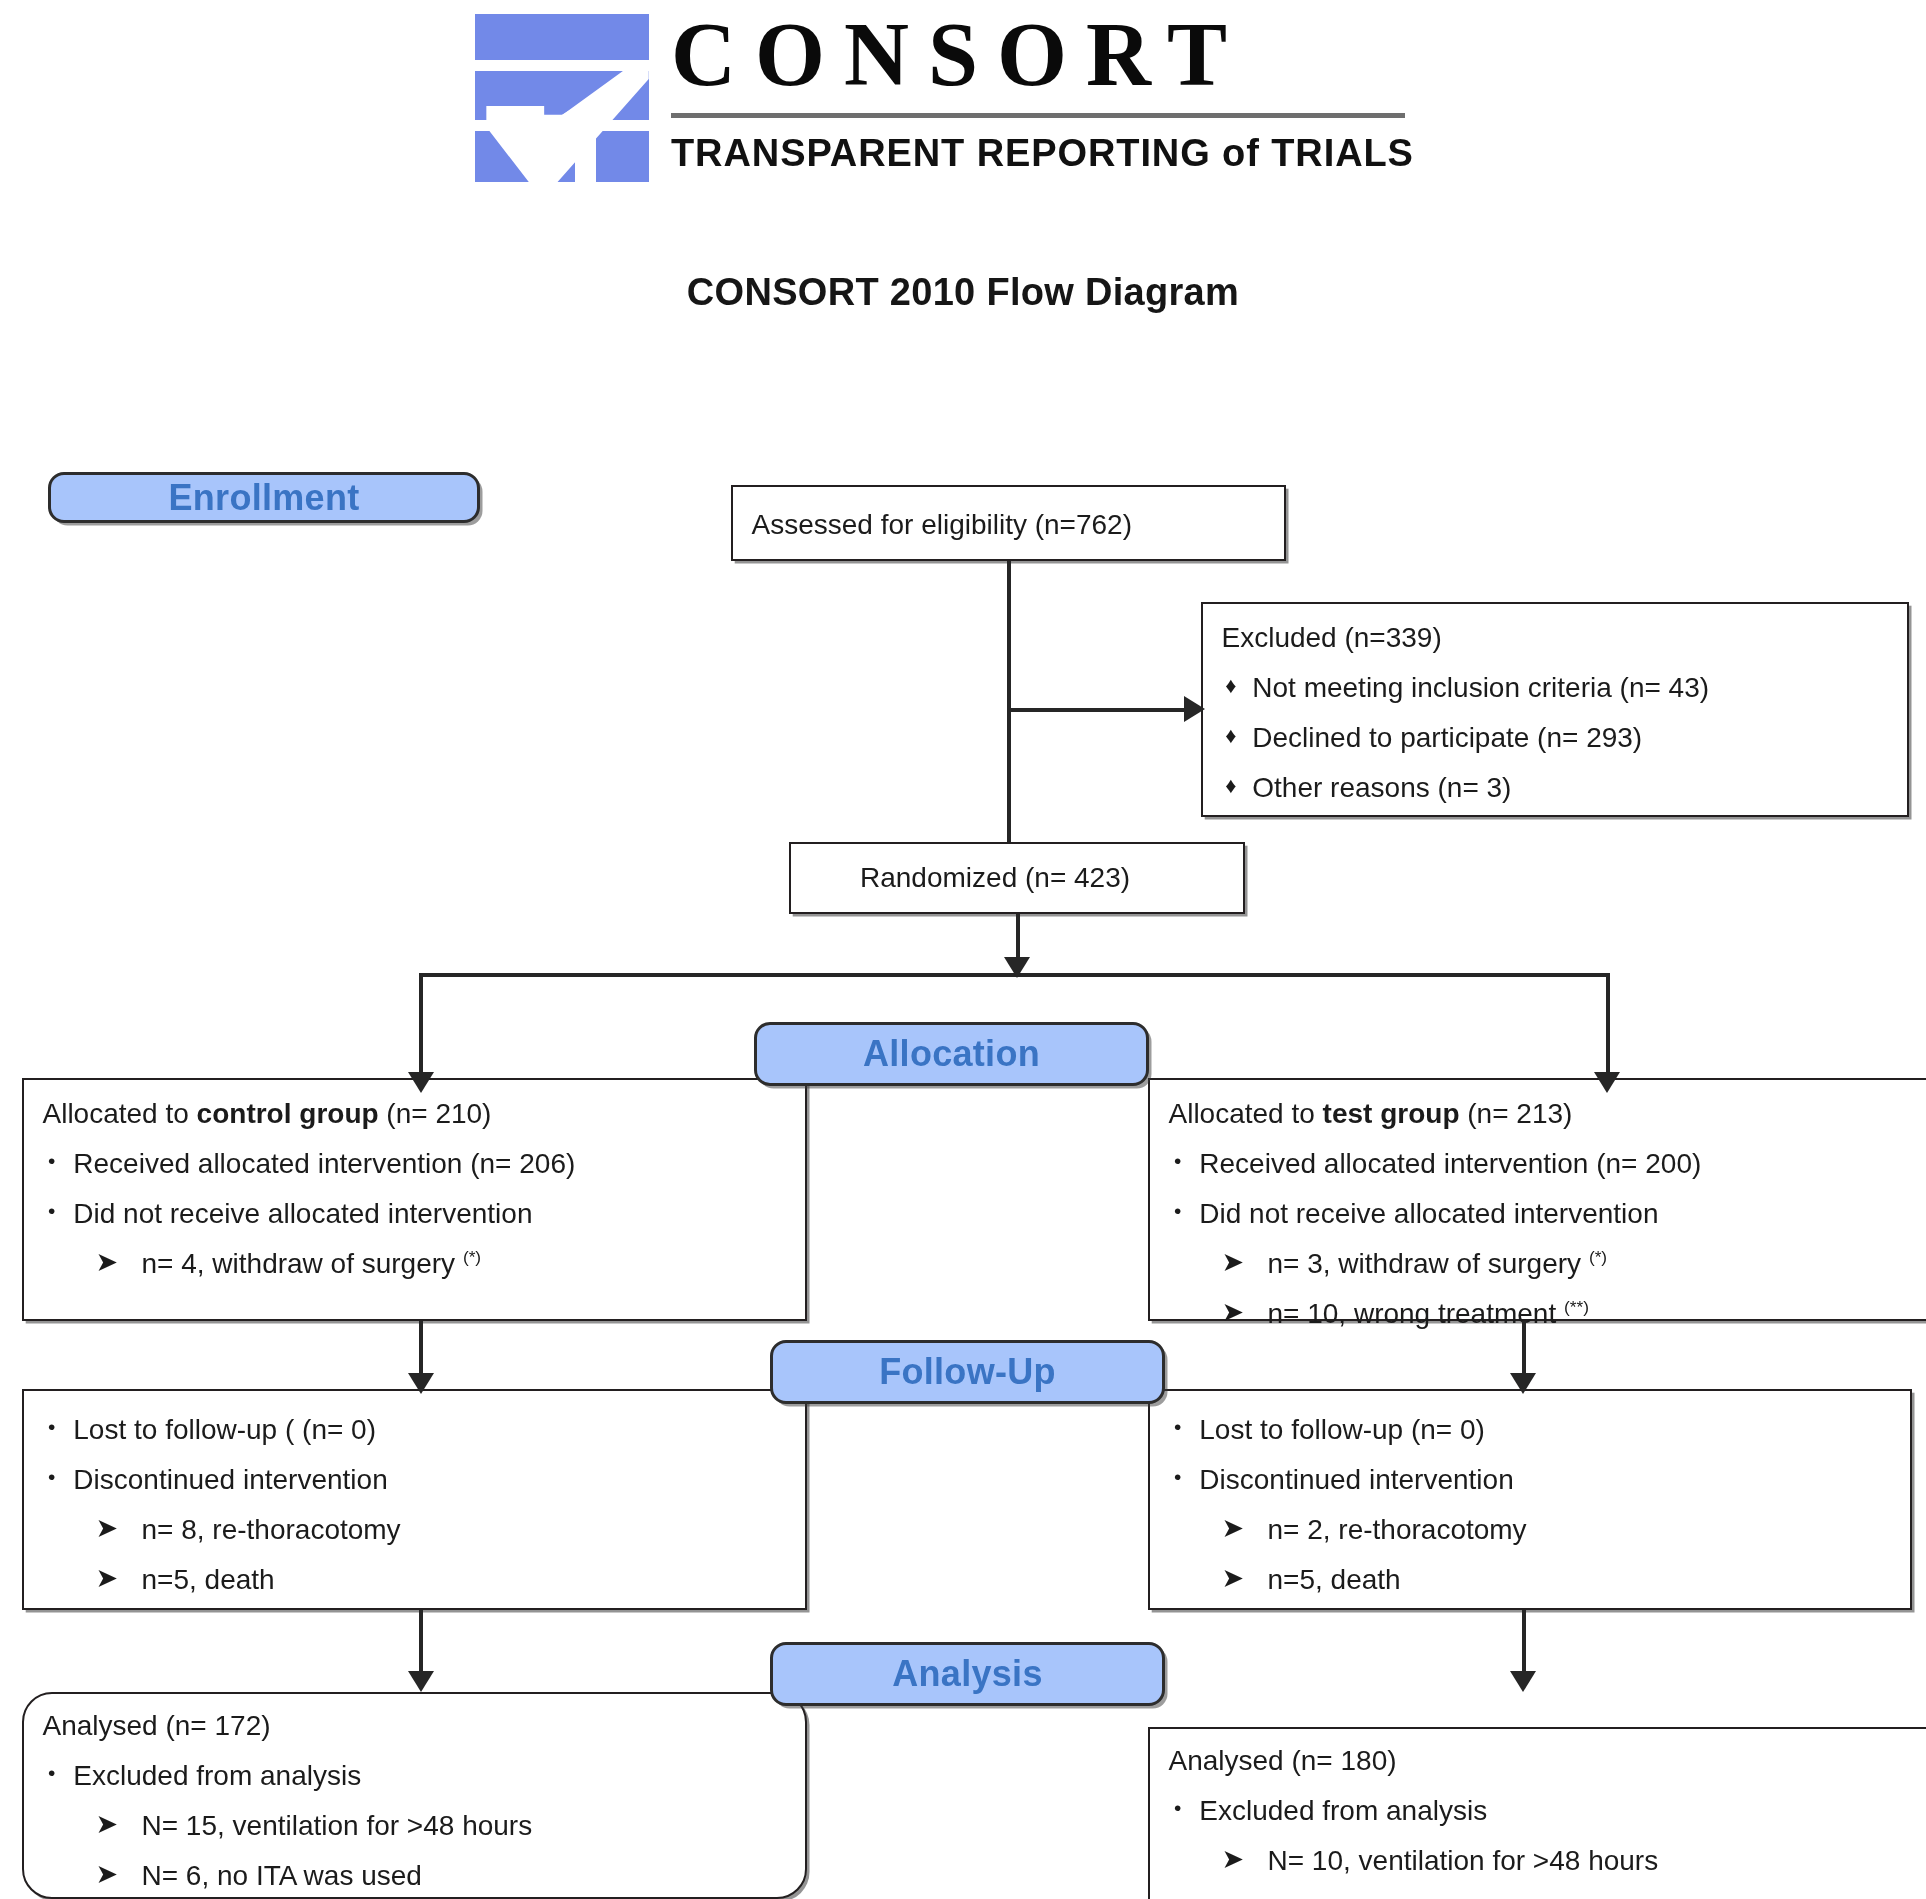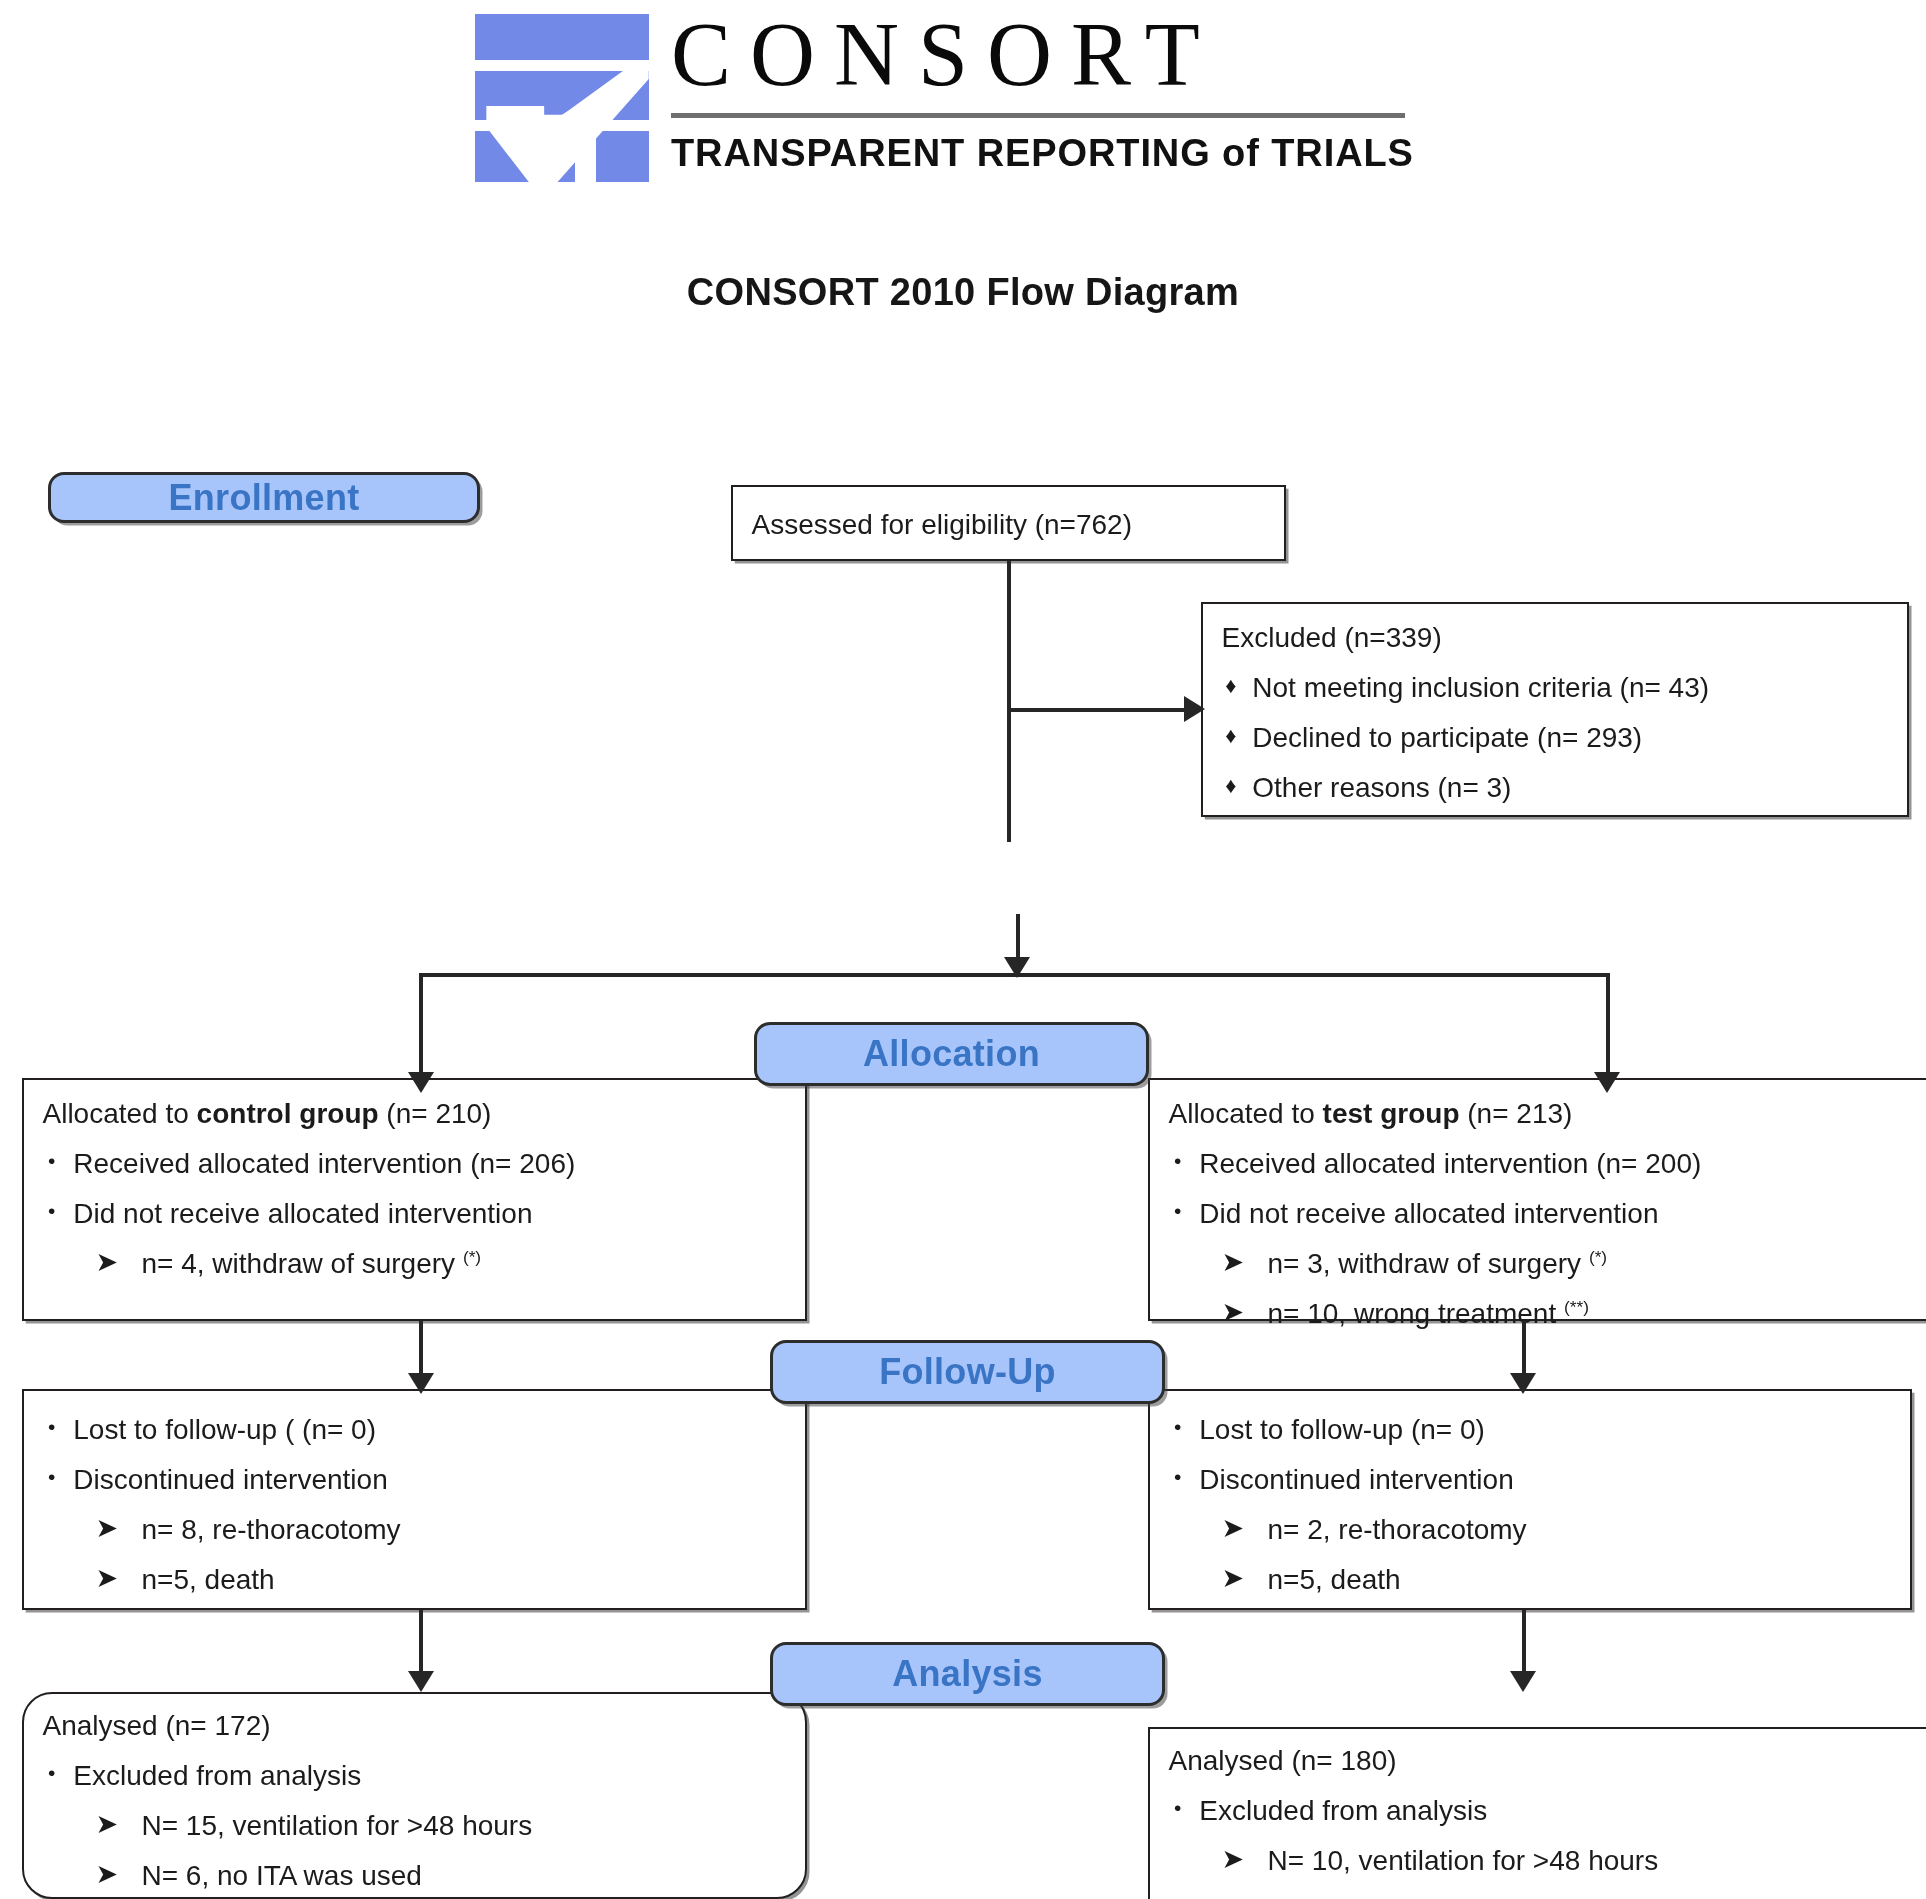--- a/index.html
+++ b/index.html
@@ -15,21 +15,21 @@
   #logo-area { position:absolute; left:475px; top:6.2px; width:999px; height:179px; }
   #logo-mark { position:absolute; left:0px; top:7.4px; width:174px; height:168px; }
   .logo-bar { position:absolute; background:#7289e8; }
   #lb1 { left:0; top:0; width:174px; height:46px; }
   #lb2 { left:0; top:57px; width:174px; height:49px; }
   #lb3a { left:0; top:117px; width:100px; height:51px; }
   #lb3b { left:121px; top:117px; width:53px; height:51px; }
   #logo-check { position:absolute; left:0; top:49px; width:174px; height:123px; }
   #logo-text { position:absolute; left:196px; top:0px; width:802px; height:179px; }
   #consort-word {
-    font-family:"Liberation Serif", serif; font-size:90px; font-weight:400;
+    font-family:"Liberation Serif", serif; font-size:90px; font-weight:700;
     letter-spacing:19px; color:#0a0a0a; line-height:1.0; padding-top:3.7px;
     white-space:nowrap;
   }
   #consort-rule { width:734px; height:5px; background:#6e6e6e; margin-top:13.6px; }
   #consort-tag {
     font-family:"Liberation Sans", sans-serif; font-size:38px; font-weight:700;
     letter-spacing:0.9px; color:#111; margin-top:13.6px; white-space:nowrap;
     transform: scaleX(1.0); transform-origin: left center;
   }
 
@@ -145,20 +145,25 @@
         <span class="mk">♦</span>
         <span>Declined to participate (n=  293)</span>
       </div>
       <div class="bul diamond">
         <span class="mk">♦</span>
         <span>Other reasons (n= 3)</span>
       </div>
     </div>
   </div>
 
+  <div class="box" style="left:789px; top:842px; width:456px; height:72px;">
+    <div class="box-inner" style="padding-top:16px; padding-left:69px;">
+      <div class="ln">Randomized (n= 423)</div>
+    </div>
+  </div>
 
   <div class="vline" style="left:1016px; top:914px; height:51px;"></div>
   <div class="arrow-down" style="left:1004px; top:957px;"></div>
   <div class="hline" style="left:419px; top:973px; width:1190px;"></div>
   <div class="vline" style="left:419px; top:973px; height:109px;"></div>
   <div class="arrow-down" style="left:408px; top:1072px;"></div>
   <div class="vline" style="left:1606px; top:973px; height:109px;"></div>
   <div class="arrow-down" style="left:1594px; top:1072px;"></div>
 
   <div class="box" style="left:22px; top:1078px; width:785px; height:243px;">

